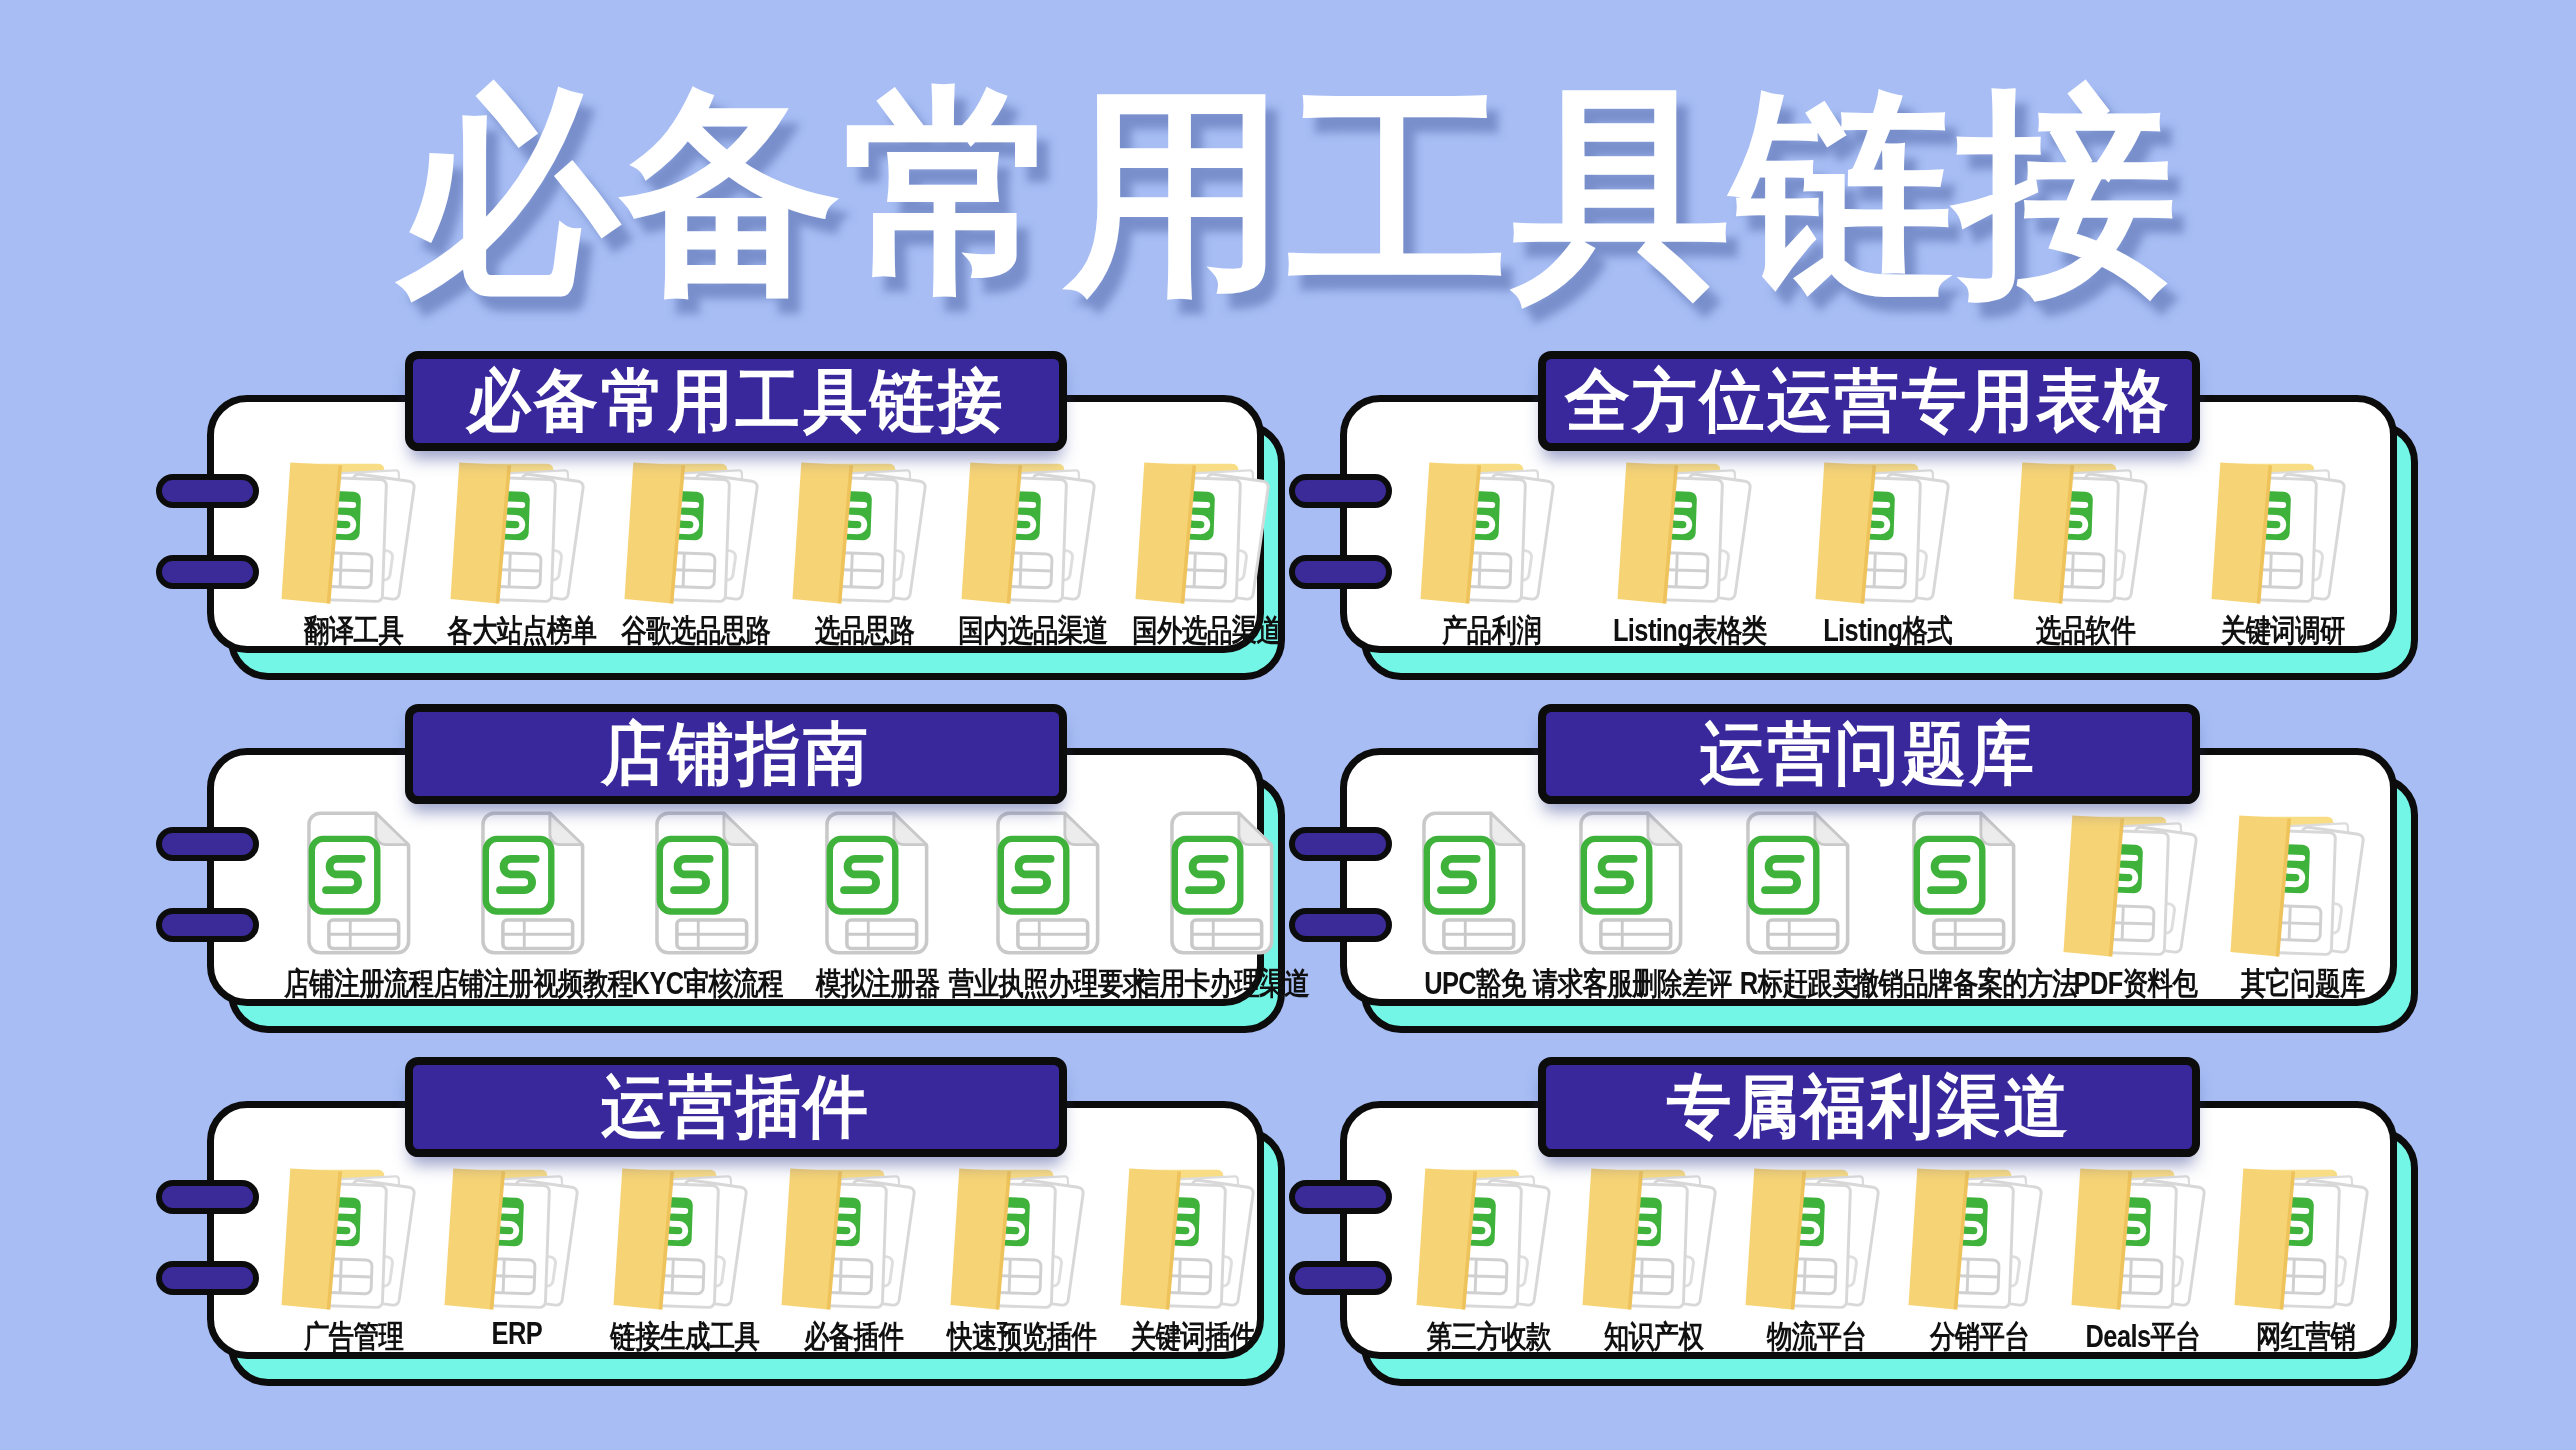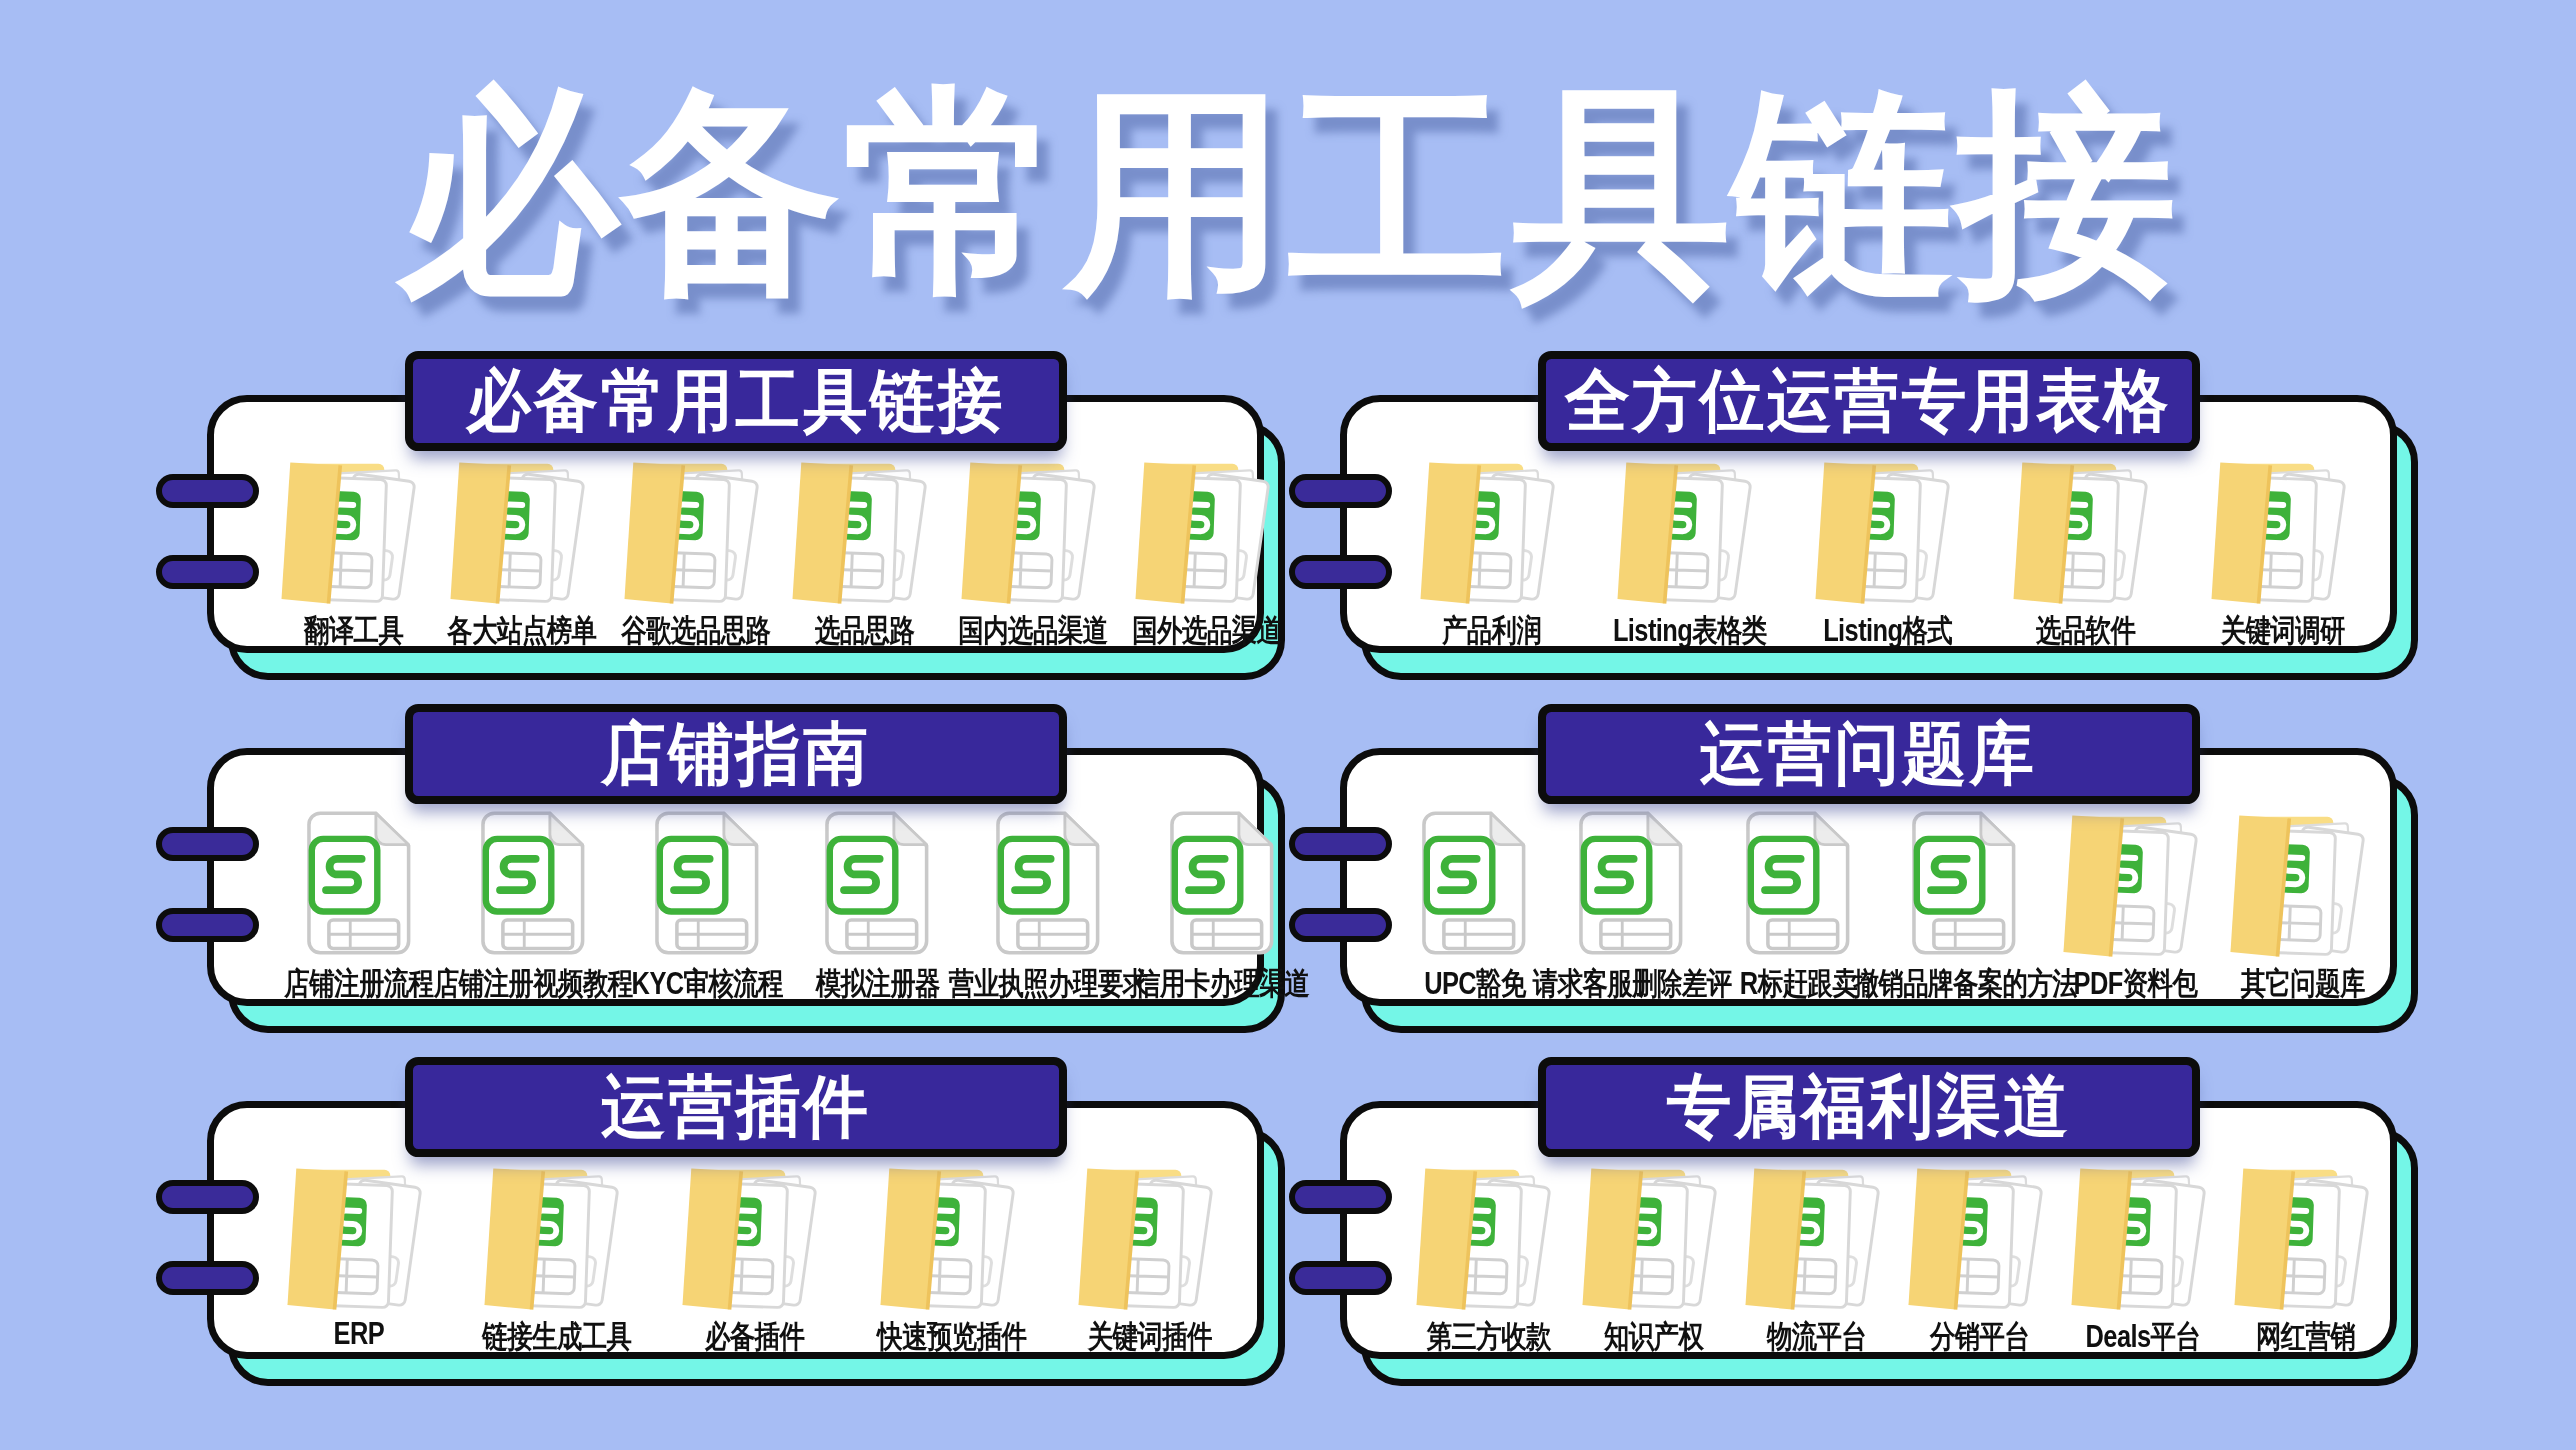--- a/index.html
+++ b/index.html
@@ -299,20 +299,26 @@
     <div class="pill r1"></div>
     <div class="pill r2"></div>
     <div class="banner">
       <span class="banner-text">运营插件</span>
     </div>
     <div class="items">
       <div class="item">
         <svg width="147" height="156" viewBox="0 0 200 212">
             <use href="#sym-folder"></use>
           </svg>
+        <div class="item-label">广告管理</div>
+      </div>
+      <div class="item">
+        <svg width="147" height="156" viewBox="0 0 200 212">
+            <use href="#sym-folder"></use>
+          </svg>
         <div class="item-label">ERP</div>
       </div>
       <div class="item">
         <svg width="147" height="156" viewBox="0 0 200 212">
             <use href="#sym-folder"></use>
           </svg>
         <div class="item-label">链接生成工具</div>
       </div>
       <div class="item">
         <svg width="147" height="156" viewBox="0 0 200 212">

